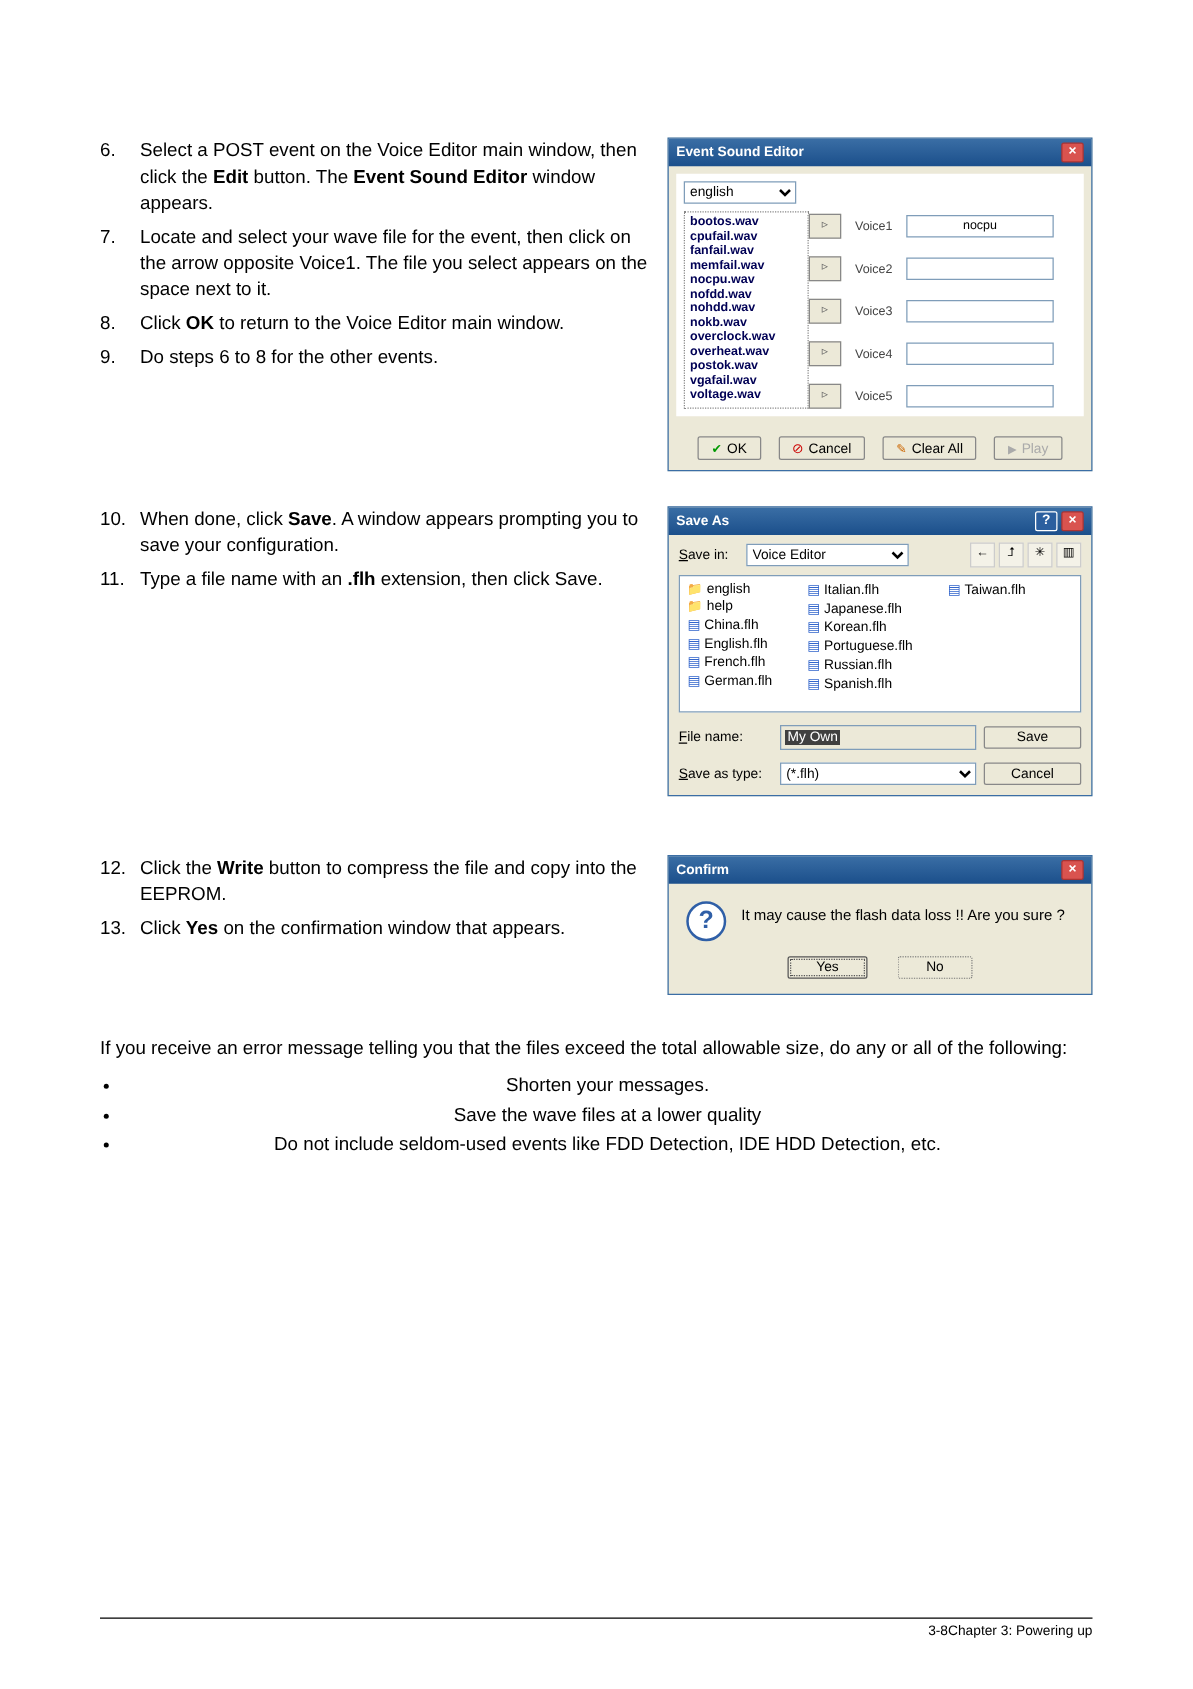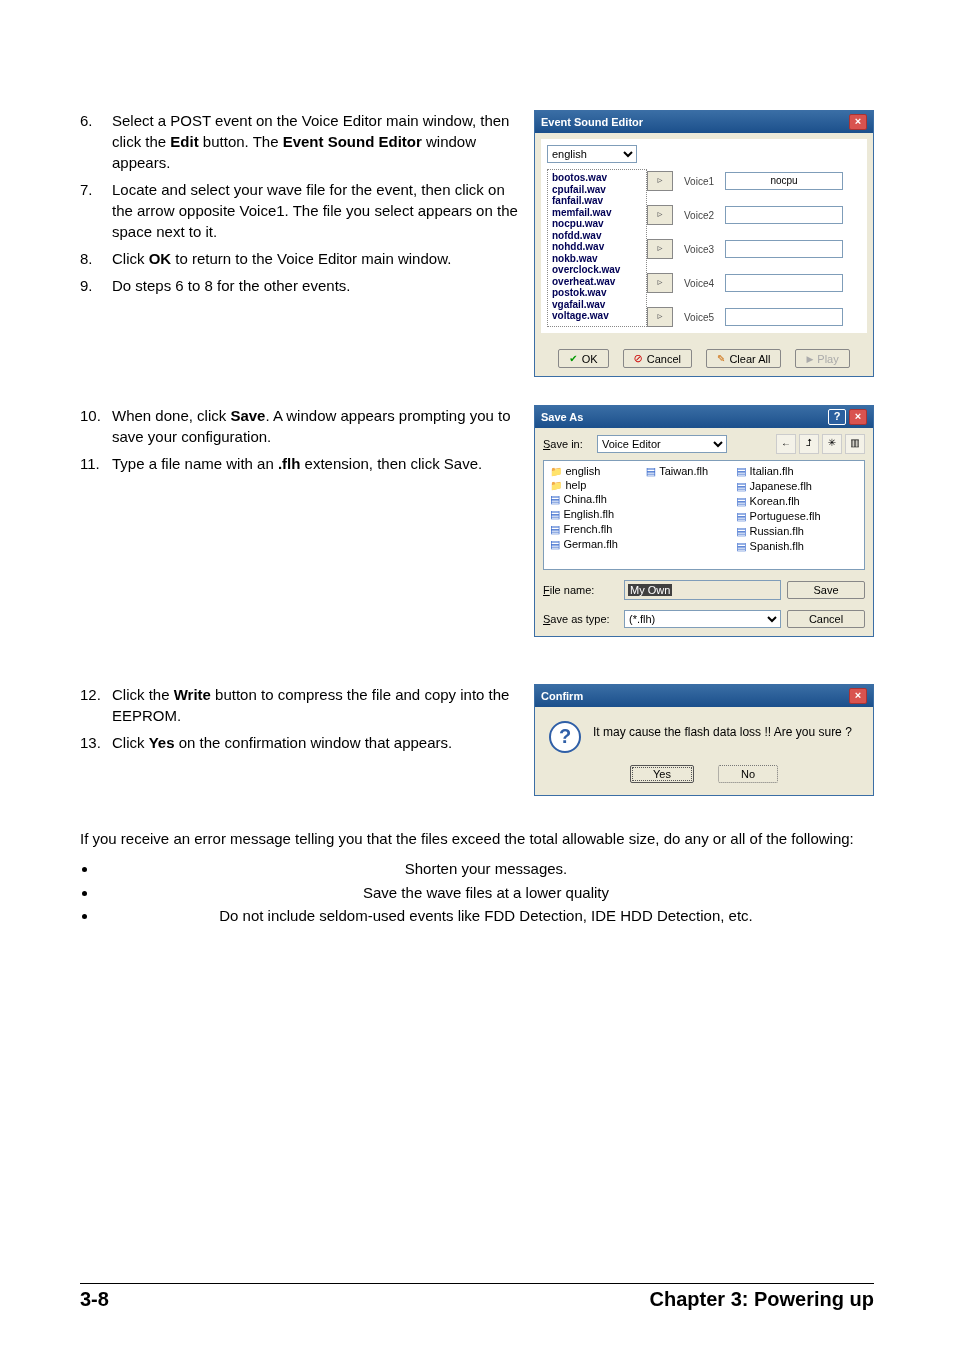--- a/index.html
+++ b/index.html
@@ -53,23 +53,23 @@
     text-align: center;
   }
   .footer {
     position: absolute;
     left: 80px;
     right: 80px;
     bottom: 40px;
     border-top: 1px solid #000;
     padding-top: 4px;
     display: flex;
-    justify-content: space-between;
-    font-weight: 700;
-    font-size: 20px;
+    justify-content: flex-end;
+    font-weight: 400;
+    font-size: 11px;
   }
 
   
   .win {
     border: 1px solid #3b6ea5;
     background: #ece9d8;
     font-family: Tahoma, Arial, sans-serif;
     font-size: 11px;
     color: #000;
     margin-bottom: 18px;
@@ -419,30 +419,30 @@
           <div class="file-area">
             <div class="fcol">
               <div class="fitem folder">english</div>
               <div class="fitem folder">help</div>
               <div class="fitem flh">China.flh</div>
               <div class="fitem flh">English.flh</div>
               <div class="fitem flh">French.flh</div>
               <div class="fitem flh">German.flh</div>
             </div>
             <div class="fcol">
-              <div class="fitem flh">Taiwan.flh</div>
-            </div>
-            <div class="fcol">
               <div class="fitem flh">Italian.flh</div>
               <div class="fitem flh">Japanese.flh</div>
               <div class="fitem flh">Korean.flh</div>
               <div class="fitem flh">Portuguese.flh</div>
               <div class="fitem flh">Russian.flh</div>
               <div class="fitem flh">Spanish.flh</div>
             </div>
+            <div class="fcol">
+              <div class="fitem flh">Taiwan.flh</div>
+            </div>
           </div>
           <div class="fn-row">
             <span class="lbl underline-first">File name:</span>
             <div class="field"><span class="sel-text">My Own</span></div>
             <div class="xpbtn underline-first" style="width:56px;justify-content:center;">Save</div>
           </div>
           <div class="fn-row">
             <span class="lbl underline-first">Save as type:</span>
             <select class="xp" style="flex:1;">
               <option>(*.flh)</option>

